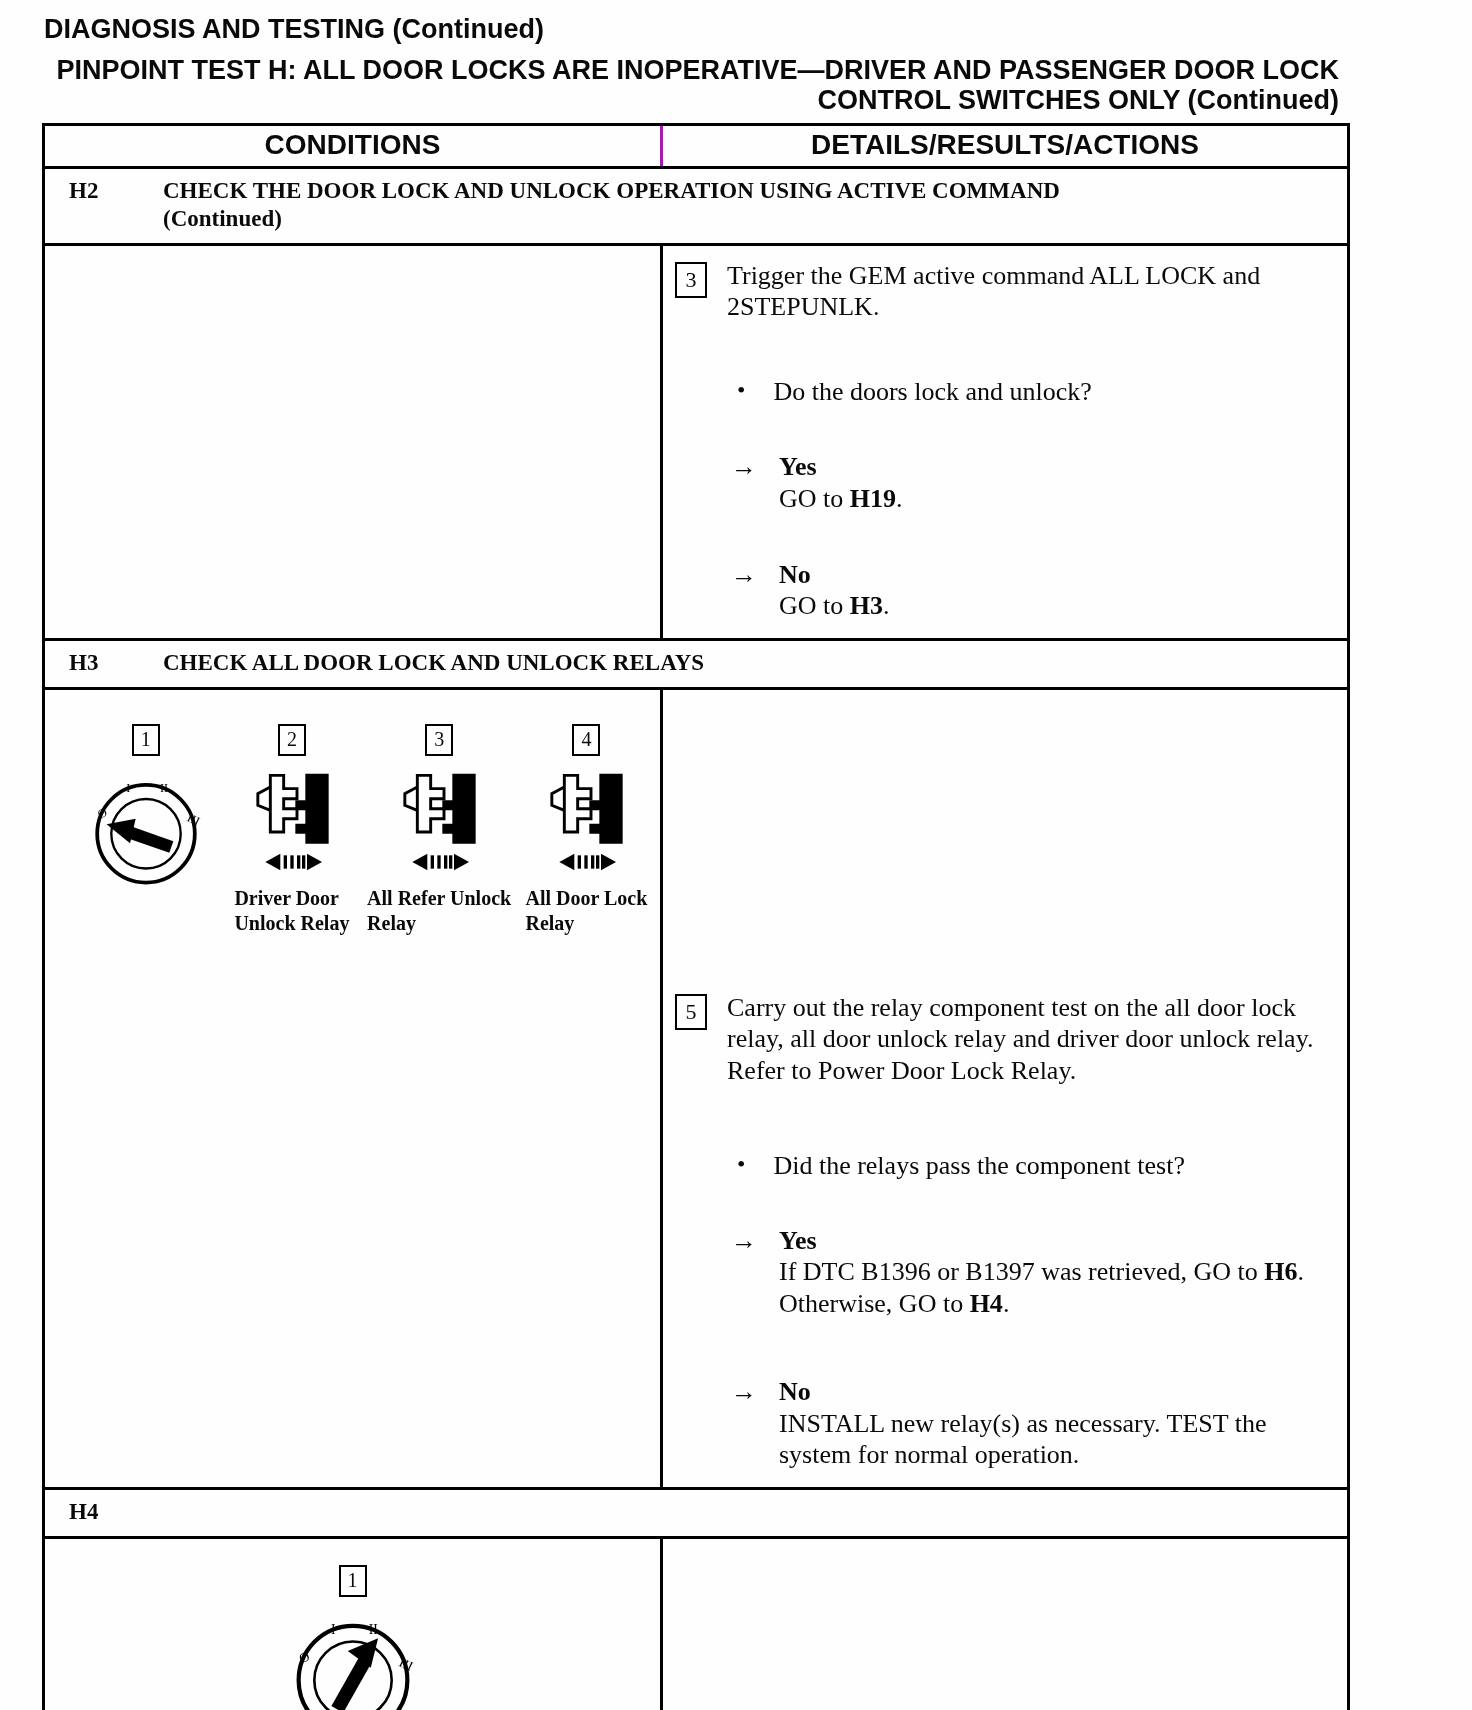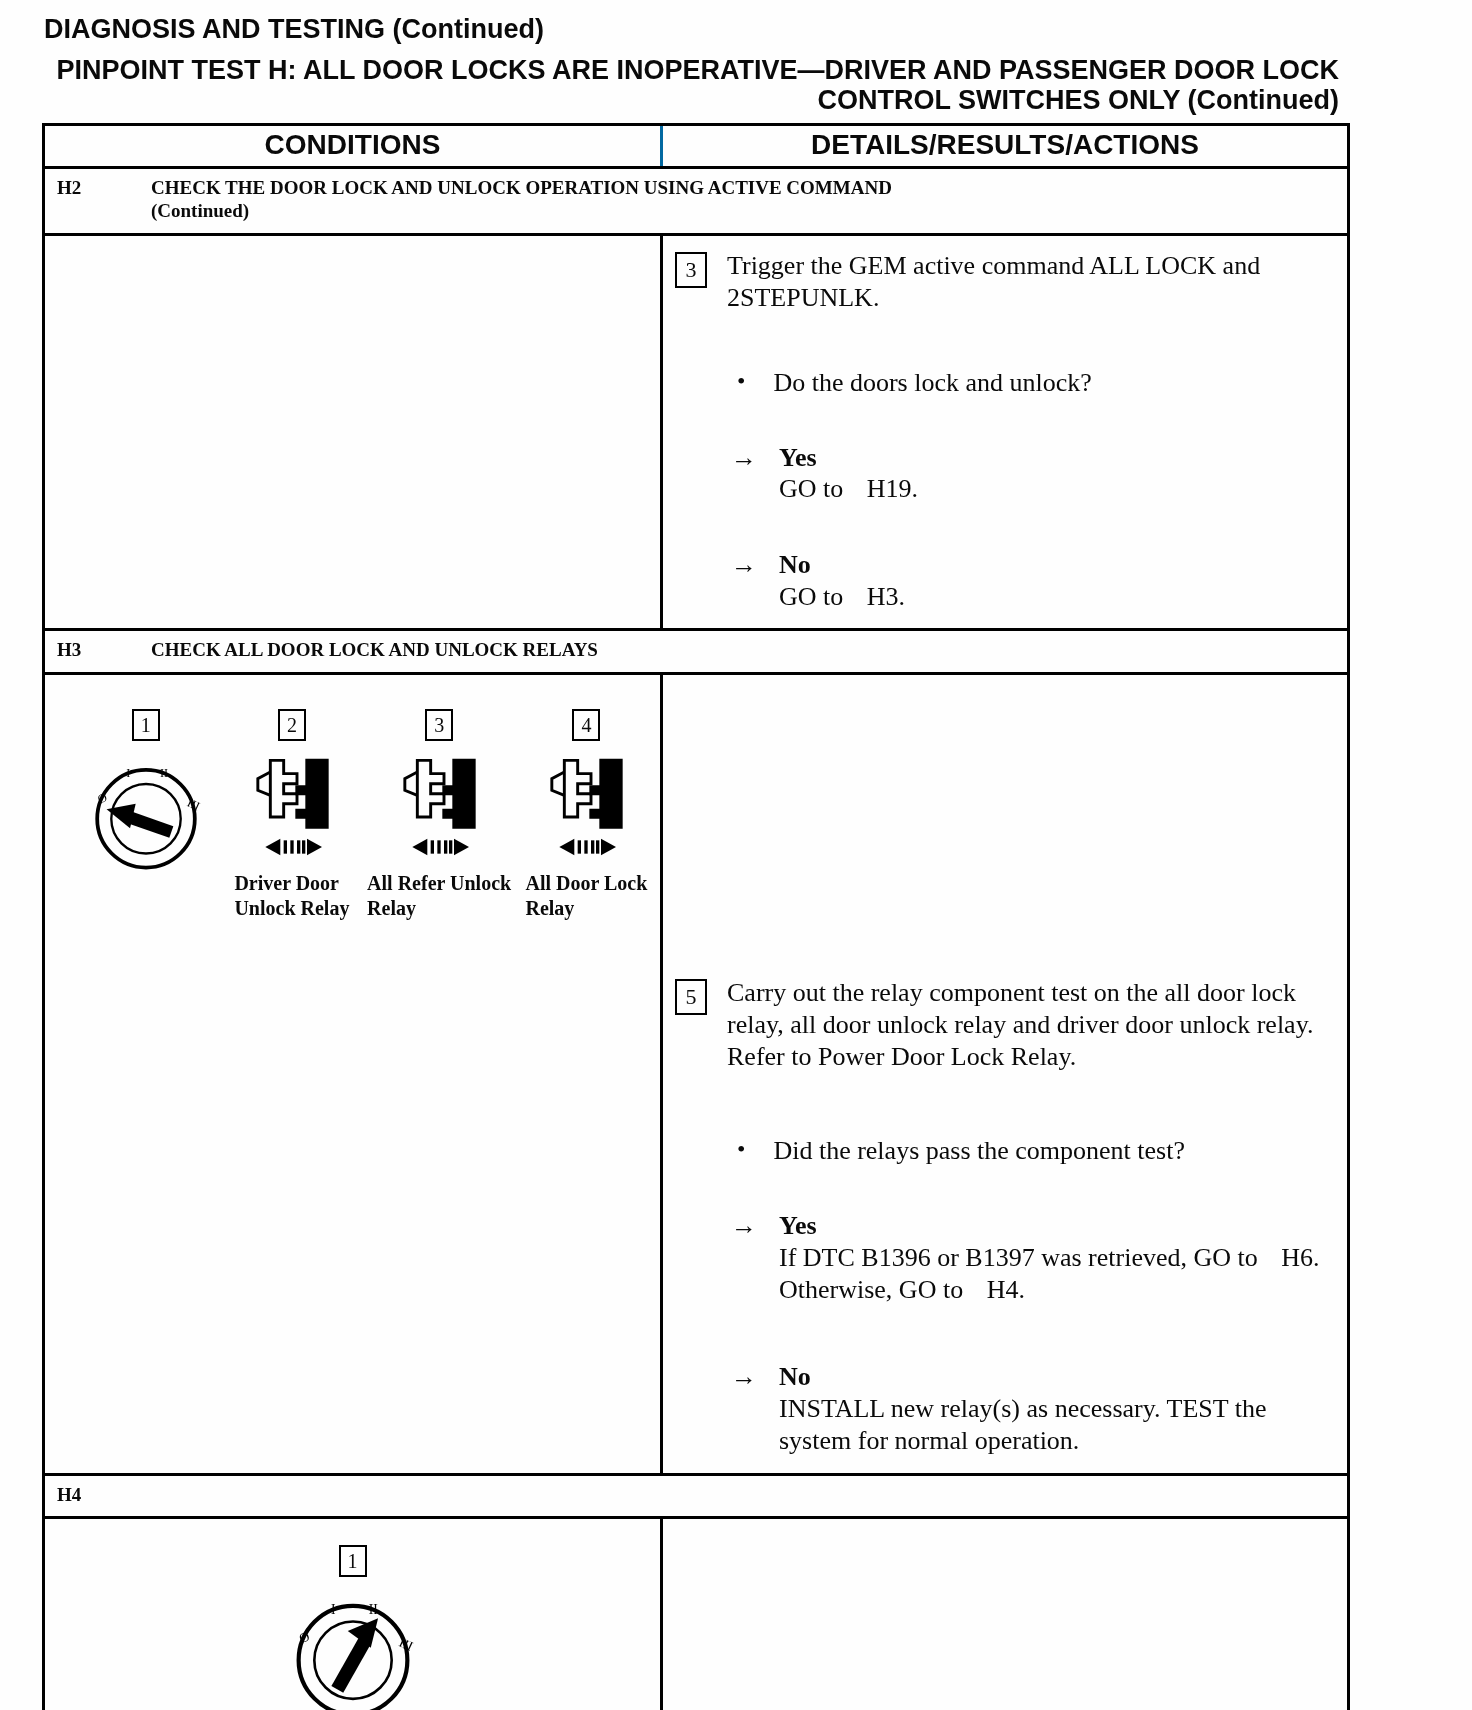--- a/index.html
+++ b/index.html
@@ -35,26 +35,26 @@
 
   .col-head {
     display:grid; grid-template-columns:618px 1fr;
   }
   .col-head .cell {
     text-align:center;
     font-family:"Liberation Sans", sans-serif;
     font-weight:bold; font-size:28px;
     padding:3px 0 5px;
   }
-  .col-head .cell:first-child { border-right:3px solid #0369a1;text-align:center; }
+  .col-head .cell:first-child { border-right:3px solid #a21caf;text-align:center; }
 
   .sec-head {
     display:flex; gap:36px;
-    padding:8px 12px 10px 12px;
-    font-weight:bold; font-size:19px;
+    padding:8px 12px 10px 24px;
+    font-weight:bold; font-size:23px;
     line-height:1.2;
   }
   .sec-id { min-width:58px; }
 
   .content-row {
     display:grid; grid-template-columns:618px 1fr;
   }
   .content-row .left-cell { border-right:3px solid #000; }
   .content-row .right-cell { padding:14px 10px 16px 12px; }
 
@@ -79,21 +79,21 @@
   .q-line .bullet { font-size:24px; }
 
   .decision {
     display:flex; gap:14px;
     margin:44px 0 0 56px;
     font-size:26px; line-height:1.22;
   }
   .decision .arrow { min-width:34px; font-size:26px; }
   .dec-label { font-weight:bold; }
   .dec-action { width:545px; }
-  .dec-action b { font-weight:normal;margin-left:17px; }
+  .dec-action b { font-weight:bold; }
 
   
   .diagram {
     display:flex;
     padding:34px 0 0 28px;
   }
   .diag-col {
     display:flex; flex-direction:column; align-items:center;
     width:150px;
   }

